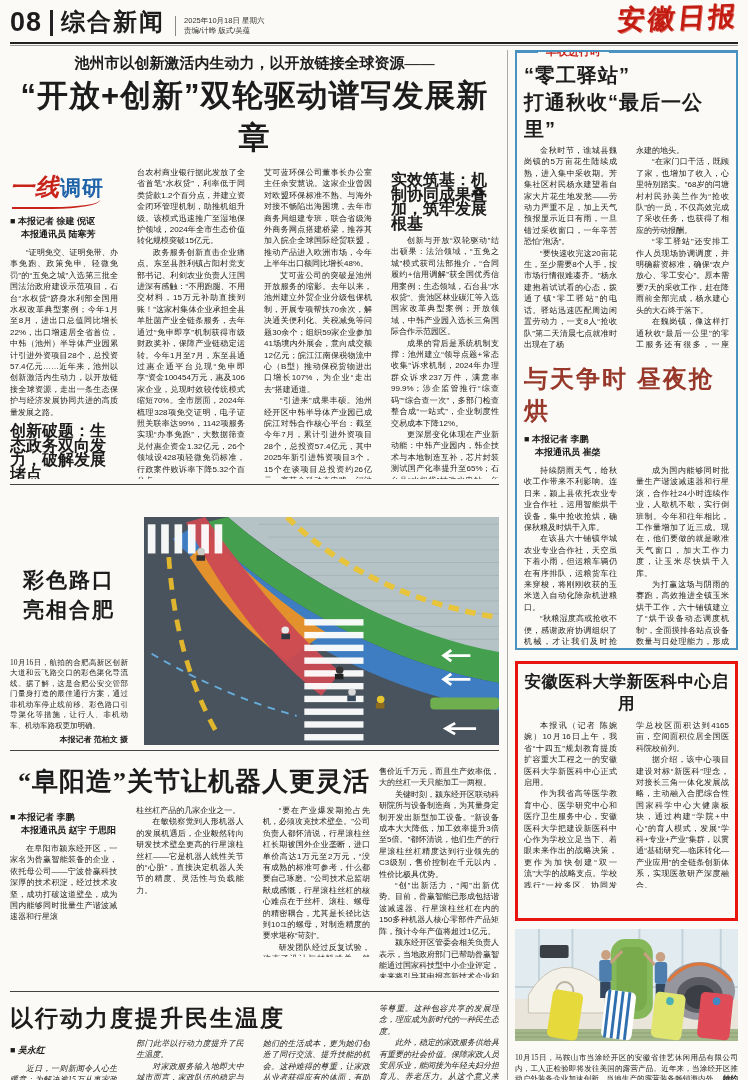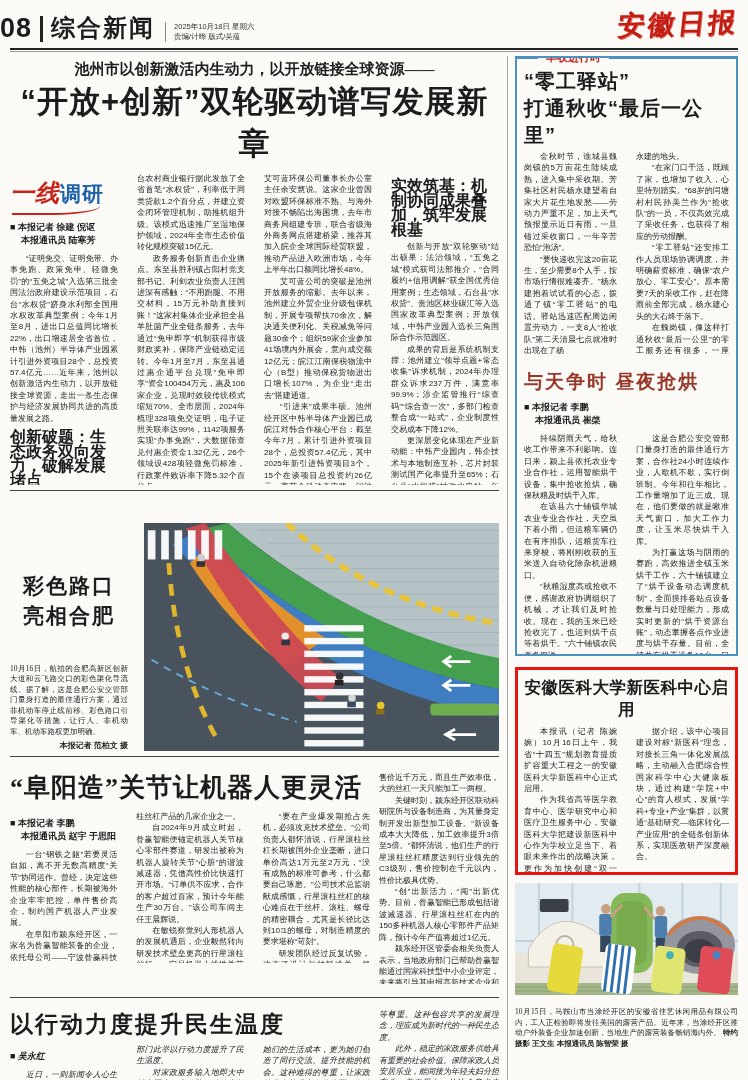--- a/index.html
+++ b/index.html
@@ -1,21 +1,21 @@
 <!DOCTYPE html>
 <html><head>
 <meta charset="utf-8">
 <style>
   * { margin:0; padding:0; box-sizing:border-box; }
   body { background:#ddd; font-family:"Liberation Sans", sans-serif; }
   .page { width:748px; height:1080px; background:#fbfaf7; margin:0 auto; position:relative;
           overflow:hidden; color:#1c1c1c; }
 
   
-  .hdr { display:flex; align-items:flex-end; padding:6px 10px 4px 0; height:48px; }
+  .hdr { display:flex; align-items:flex-end; padding:6px 10px 4px 10px; height:42px; }
   .hdr-no { font-size:27px; font-weight:bold; letter-spacing:1px; }
   .hdr-bar { width:3px; height:26px; background:#222; margin:0 8px 2px 8px; }
   .hdr-sec { font-size:24px; font-weight:900; letter-spacing:2px;margin-top:10px; }
   .hdr-meta { border-left:1px solid #888; margin-left:10px; padding-left:8px; font-size:7.5px;
               color:#333; line-height:10px; margin-bottom:2px; }
   .hdr-spacer { flex:1; }
   .masthead { font-size:27px; font-weight:900; color:#c21d12; transform:skewX(-8deg) rotate(-2deg);
               letter-spacing:3px; font-family:"Liberation Serif", serif; margin-bottom:2px;
               text-shadow:1px 1px 0 #e2695f; }
   .hdr-rule { border-top:2px solid #222; border-bottom:1px solid #999; height:4px; margin:0 10px; }
@@ -56,44 +56,44 @@
             font-family:"Liberation Serif", serif; }
   .pf-credit { font-size:8px; font-weight:bold; text-align:right; margin-top:3px; }
   .pf-photo { flex:1; }
   .pf-photo svg { display:block; width:100%; height:100%; }
 
   
   .split { display:flex; gap:9px; }
   .split-main { flex:3; min-width:0; }
   .split-side { flex:1; min-width:0; overflow:hidden; }
   .fy-hl { font-family:"Liberation Serif", serif; font-size:26px; font-weight:900;
-           text-align:left; margin:8px 0 6px 0; letter-spacing:1px; }
+           text-align:right; margin:8px 0 6px 0; letter-spacing:1px; }
   .fy-cols { height:152px; }
   .fy { height:230px; overflow:hidden; }
   .fy-side { height:222px; padding-top:10px; }
 
   .cm { height:158px; overflow:hidden; position:relative; }
   .cm-hl { font-family:"Liberation Serif", serif; font-size:23px; font-weight:900;
            text-align:left; margin:6px 0 4px 0; letter-spacing:2px; }
   .cm .blk-p, .cm .blk-c, .cm .byline { font-family:"Liberation Serif", serif; font-style:italic; }
   .cm-cols { height:92px; }
   .cm-side { padding-top:6px; height:150px; }
 
   
   .hv-box { border:2px solid #4a93c0; position:relative; padding:4px 7px 6px 7px; height:600px;
             overflow:hidden; }
   .hv-label { position:absolute; top:-8px; left:0; right:0; display:flex; align-items:center; }
   .hv-label .ln { flex:1; border-top:2px solid #4a93c0; }
   .hv-label .tx { color:#c8231b; font-weight:900; font-size:11px; padding:0 4px; background:#fbfaf7; }
   .hv-hl { font-size:20px; font-weight:900; line-height:27px; letter-spacing:1px; margin:6px 0 2px 0; }
   .hv-cols { height:204px; }
-  .hv2-hl { font-size:19px; font-weight:900; color:#97382a; letter-spacing:2px; margin:14px 0 2px 0; }
+  .hv2-hl { font-size:24px; font-weight:900; color:#97382a; letter-spacing:2px; margin:14px 0 2px 0; }
   .hv2-cols { height:262px; }
 
-  .md-box { border:3px solid #e8140f; margin-top:11px; padding:5px 6px; height:208px; overflow:hidden; }
+  .md-box { border:3px solid #e8140f; margin-top:11px; padding:5px 6px; height:260px; overflow:hidden; }
   .md-hl { font-size:16.5px; font-weight:900; text-align:center; letter-spacing:0.5px; margin:2px 0 5px 0; }
   .md-cols { height:168px; }
 
   .bp { margin-top:8px; }
   .bp svg { display:block; width:100%; height:112px; }
   .bp-cap { font-size:7.5px; line-height:10.5px; text-align:justify; margin-top:12px;
             font-family:"Liberation Serif", serif; }
   .bp-credit { font-weight:bold; font-family:"Liberation Sans", sans-serif; font-style:normal; }
 </style>
 </head>
@@ -237,27 +237,25 @@
       <div class="split fy">
         <div class="split-main">
           <h2 class="fy-hl">“阜阳造”关节让机器人更灵活</h2>
           <div class="cols fy-cols">
             <div class="col">
               <div class="byline">
                 <div>■ 本报记者 李鹏</div>
                 <div style="padding-left:11px">本报通讯员 赵宇 于思阳</div>
               </div>
               <div>
-                  <p class="blk-p">一台“钢铁之躯”若要灵活自如，离不开无数高精度“关节”协同运作。曾经，决定这些性能的核心部件，长期被海外企业牢牢把控，单件售价高企，制约国产机器人产业发展。</p>
                   <p class="blk-p">在阜阳市颍东经开区，一家名为昝赢智能装备的企业，依托母公司——宁波昝赢科技深厚的技术积淀，经过技术攻坚，成功打破这道壁垒，成为国内能够同时批量生产谐波减速器和行星滚</p>
                 </div>
             </div>
             <div class="col">
                 <p class="blk-c">柱丝杠产品的几家企业之一。</p>
-                <p class="blk-p">自2024年9月成立时起，昝赢智能便锚定机器人关节核心零部件赛道，研发出被称为机器人旋转关节“心脏”的谐波减速器，凭借高性价比快速打开市场。“订单供不应求，合作的客户超过百家，预计今年能生产30万台。”该公司车间主任王晨辉说。</p>
                 <p class="blk-p">在敏锐察觉到人形机器人的发展机遇后，企业毅然转向研发技术壁垒更高的行星滚柱丝杠——它是机器人线性关节的“心脏”，直接决定机器人关节的精度、灵活性与负载能力。</p>
               </div>
             <div class="col">
                 <p class="blk-p">“要在产业爆发期抢占先机，必须攻克技术壁垒。”公司负责人都怀清说，行星滚柱丝杠长期被国外企业垄断，进口单价高达1万元至2万元，“没有成熟的标准可参考，什么都要自己琢磨。”公司技术总监胡献成感慨，行星滚柱丝杠的核心难点在于丝杆、滚柱、螺母的精密耦合，尤其是长径比达到10∶1的螺母，对制造精度的要求堪称“苛刻”。</p>
                 <p class="blk-p">研发团队经过反复试验，攻克了设计与材料难关。然而，样品出来后，却又卡在了量产设备上，进口设备单台</p>
               </div>
           </div>
         </div>
         <div class="split-side fy-side">
             <p class="blk-c">售价近千万元，而且生产效率低，大的丝杠一天只能加工一两根。</p>
@@ -330,35 +328,36 @@
             <div>■ 本报记者 李鹏</div>
             <div style="padding-left:11px">本报通讯员 崔棨</div>
           </div>
           <div class="cols hv2-cols">
             <div class="col">
                 <p class="blk-p">持续阴雨天气，给秋收工作带来不利影响。连日来，颍上县依托农业专业合作社，运用智能烘干设备，集中抢收抢烘，确保秋粮及时烘干入库。</p>
                 <p class="blk-p">在该县六十铺镇华城农业专业合作社，天空虽下着小雨，但运粮车辆仍在有序排队，运粮货车往来穿梭，将刚刚收获的玉米送入自动化除杂机进粮口。</p>
                 <p class="blk-p">“秋粮湿度高或抢收不便，感谢政府协调组织了机械，才让我们及时抢收。现在，我的玉米已经抢收完了，也运到烘干点等着烘干。”六十铺镇农民李多银说。</p>
               </div>
             <div class="col">
-                <p class="blk-p">这是合肥公安交管部门量身打造的最佳通行方案，合作社24小时连续作业，人歇机不歇，实行倒班制。今年和往年相比，工作量增加了近三成。现在，他们要做的就是瞅准天气窗口，加大工作力度，让玉米尽快烘干入库。</p>
+                <p class="blk-p">成为国内能够同时批量生产谐波减速器和行星滚，合作社24小时连续作业，人歇机不歇，实行倒班制。今年和往年相比，工作量增加了近三成。现在，他们要做的就是瞅准天气窗口，加大工作力度，让玉米尽快烘干入库。</p>
                 <p class="blk-p">为打赢这场与阴雨的赛跑，高效推进全镇玉米烘干工作，六十铺镇建立了“烘干设备动态调度机制”，全面摸排各站点设备数量与日处理能力，形成实时更新的“烘干资源台账”，动态掌握各点作业进度与烘干存量。目前，全镇共有烘干设备10台，日烘干能力达1200余吨，可满足全镇需求。</p>
               </div>
           </div>
         </div>
       </div>
 
       <div class="md-box">
         <h2 class="md-hl">安徽医科大学新医科中心启用</h2>
         <div class="cols md-cols">
           <div class="col">
               <p class="blk-p">本报讯（记者 陈婉婉）10月16日上午，我省“十四五”规划教育提质扩容重大工程之一的安徽医科大学新医科中心正式启用。</p>
               <p class="blk-p">作为我省高等医学教育中心、医学研究中心和医疗卫生服务中心，安徽医科大学把建设新医科中心作为学校立足当下、着眼未来作出的战略决策，更作为加快创建“双一流”大学的战略支点。学校践行“一校多区、协同发展”理念，统筹做好校区规划，明确各校区功能。</p>
             </div>
           <div class="col">
+              <p class="blk-c">学总校区面积达到4165亩，空间面积位居全国医科院校前列。</p>
               <p class="blk-p">据介绍，该中心项目建设对标“新医科”理念，对接长三角一体化发展战略，主动融入合肥综合性国家科学中心大健康板块，通过构建“学院+中心”的育人模式，发展“学科+专业+产业”集群，以贯通“基础研究—临床转化—产业应用”的全链条创新体系，实现医教研产深度融合。</p>
             </div>
         </div>
       </div>
 
       <div class="bp">
         <svg viewBox="0 0 233 112" preserveAspectRatio="none">
           <rect width="233" height="112" fill="#e2ebf0"></rect>
           <g stroke="#c2d1da" stroke-width="2">
             <path d="M25,0 V70"></path>

